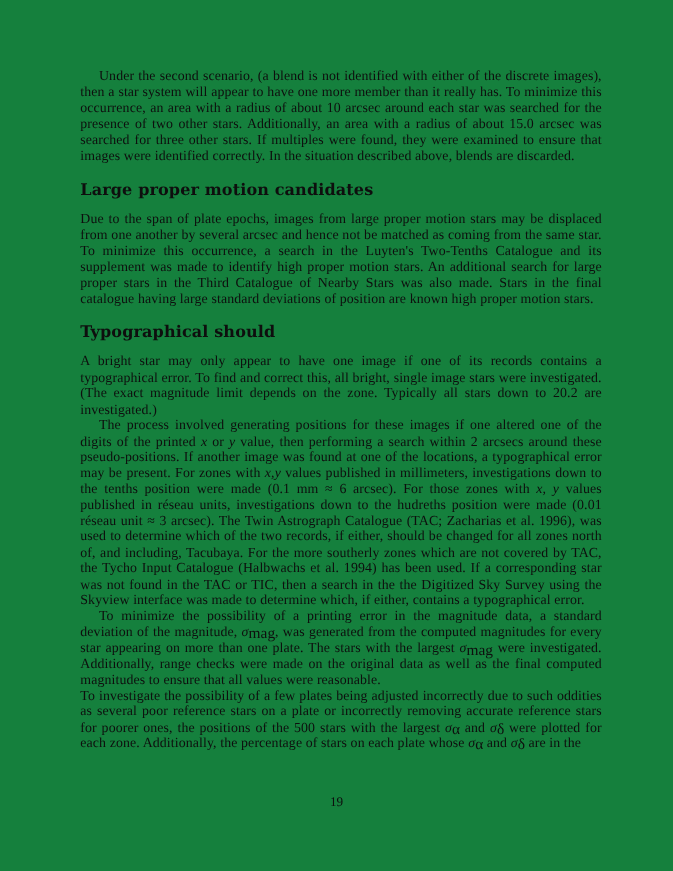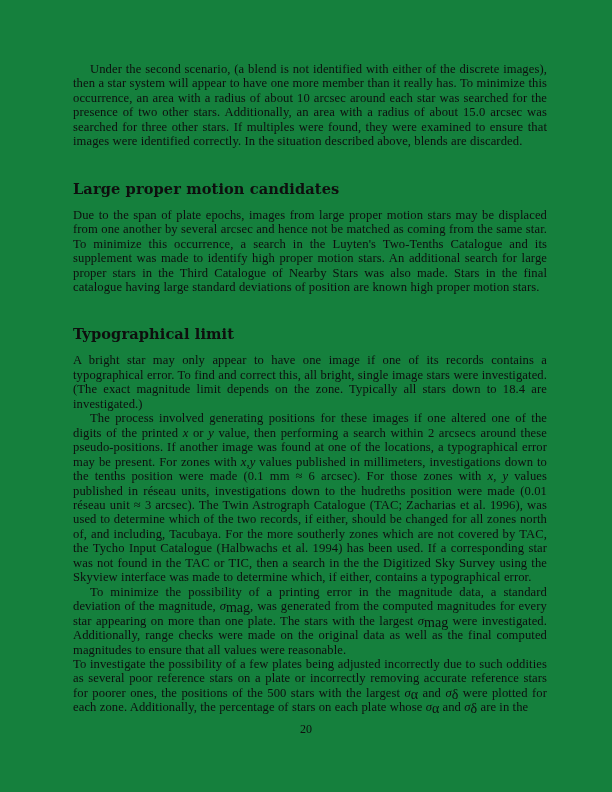--- a/index.html
+++ b/index.html
@@ -29,21 +29,21 @@
     text-align: justify;
     letter-spacing: 0.1px;
   }
   p.indent {
     text-indent: 17px;
   }
   h2.section-heading {
     font-family: "DejaVu Serif", serif;
     font-size: 14.6px;
     font-weight: bold;
-    margin: 31px 0 11px 0;
+    margin: 15px 0 11px 0;
     letter-spacing: 0.1px;
   }
   .math-var {
     font-style: italic;
   }
   sub.math-sub {
     font-size: 14px;
     line-height: 0;
     vertical-align: -2px;
     letter-spacing: 0;
@@ -63,27 +63,27 @@
 
 <div class="sheet">
   <div class="text-block">
 
     <p class="body-para indent"><span>Under the second scenario, (a blend is not identified with either of the discrete images), then a star system will appear to have one more member than it really has. To minimize this occurrence, an area with a radius of about 10 arcsec around each star was searched for the presence of two other stars. Additionally, an area with a radius of about 15.0 arcsec was searched for three other stars. If multiples were found, they were examined to ensure that images were identified correctly. In the situation described above, blends are discarded.</span></p>
 
     <h2 class="section-heading">Large proper motion candidates</h2>
 
     <p class="body-para"><span>Due to the span of plate epochs, images from large proper motion stars may be displaced from one another by several arcsec and hence not be matched as coming from the same star. To minimize this occurrence, a search in the Luyten's Two-Tenths Catalogue and its supplement was made to identify high proper motion stars. An additional search for large proper stars in the Third Catalogue of Nearby Stars was also made. Stars in the final catalogue having large standard deviations of position are known high proper motion stars.</span></p>
 
-    <h2 class="section-heading">Typographical limit</h2>
+    <h2 class="section-heading">Typographical should</h2>
 
-    <p class="body-para"><span>A bright star may only appear to have one image if one of its records contains a typographical error. To find and correct this, all bright, single image stars were investigated. (The exact magnitude limit depends on the zone. Typically all stars down to 18.4 are investigated.)</span></p>
+    <p class="body-para"><span>A bright star may only appear to have one image if one of its records contains a typographical error. To find and correct this, all bright, single image stars were investigated. (The exact magnitude limit depends on the zone. Typically all stars down to 20.2 are investigated.)</span></p>
 
     <p class="body-para indent"><span>The process involved generating positions for these images if one altered one of the digits of the printed </span><span class="math-var">x</span><span> or </span><span class="math-var">y</span><span> value, then performing a search within 2 arcsecs around these pseudo-positions. If another image was found at one of the locations, a typographical error may be present. For zones with </span><span class="math-var">x,y</span><span> values published in millimeters, investigations down to the tenths position were made (0.1 mm ≈ 6 arcsec). For those zones with </span><span class="math-var">x, y</span><span> values published in réseau units, investigations down to the hudreths position were made (0.01 réseau unit ≈ 3 arcsec). The Twin Astrograph Catalogue (TAC; Zacharias et al. 1996), was used to determine which of the two records, if either, should be changed for all zones north of, and including, Tacubaya. For the more southerly zones which are not covered by TAC, the Tycho Input Catalogue (Halbwachs et al. 1994) has been used. If a corresponding star was not found in the TAC or TIC, then a search in the the Digitized Sky Survey using the Skyview interface was made to determine which, if either, contains a typographical error.</span></p>
 
     <p class="body-para indent"><span>To minimize the possibility of a printing error in the magnitude data, a standard deviation of the magnitude, </span><span class="math-var">σ</span><sub class="math-sub">mag</sub><span>, was generated from the computed magnitudes for every star appearing on more than one plate. The stars with the largest </span><span class="math-var">σ</span><sub class="math-sub">mag</sub><span> were investigated. Additionally, range checks were made on the original data as well as the final computed magnitudes to ensure that all values were reasonable.</span></p>
 
 
     <p class="body-para"><span>To investigate the possibility of a few plates being adjusted incorrectly due to such oddities as several poor reference stars on a plate or incorrectly removing accurate reference stars for poorer ones, the positions of the 500 stars with the largest </span><span class="math-var">σ</span><sub class="math-sub">α</sub><span> and </span><span class="math-var">σ</span><sub class="math-sub">δ</sub><span> were plotted for each zone. Additionally, the percentage of stars on each plate whose </span><span class="math-var">σ</span><sub class="math-sub">α</sub><span> and </span><span class="math-var">σ</span><sub class="math-sub">δ</sub><span> are in the</span></p>
 
   </div>
 
-  <div class="page-number">20</div>
+  <div class="page-number">19</div>
 </div>
 
 </body></html>

